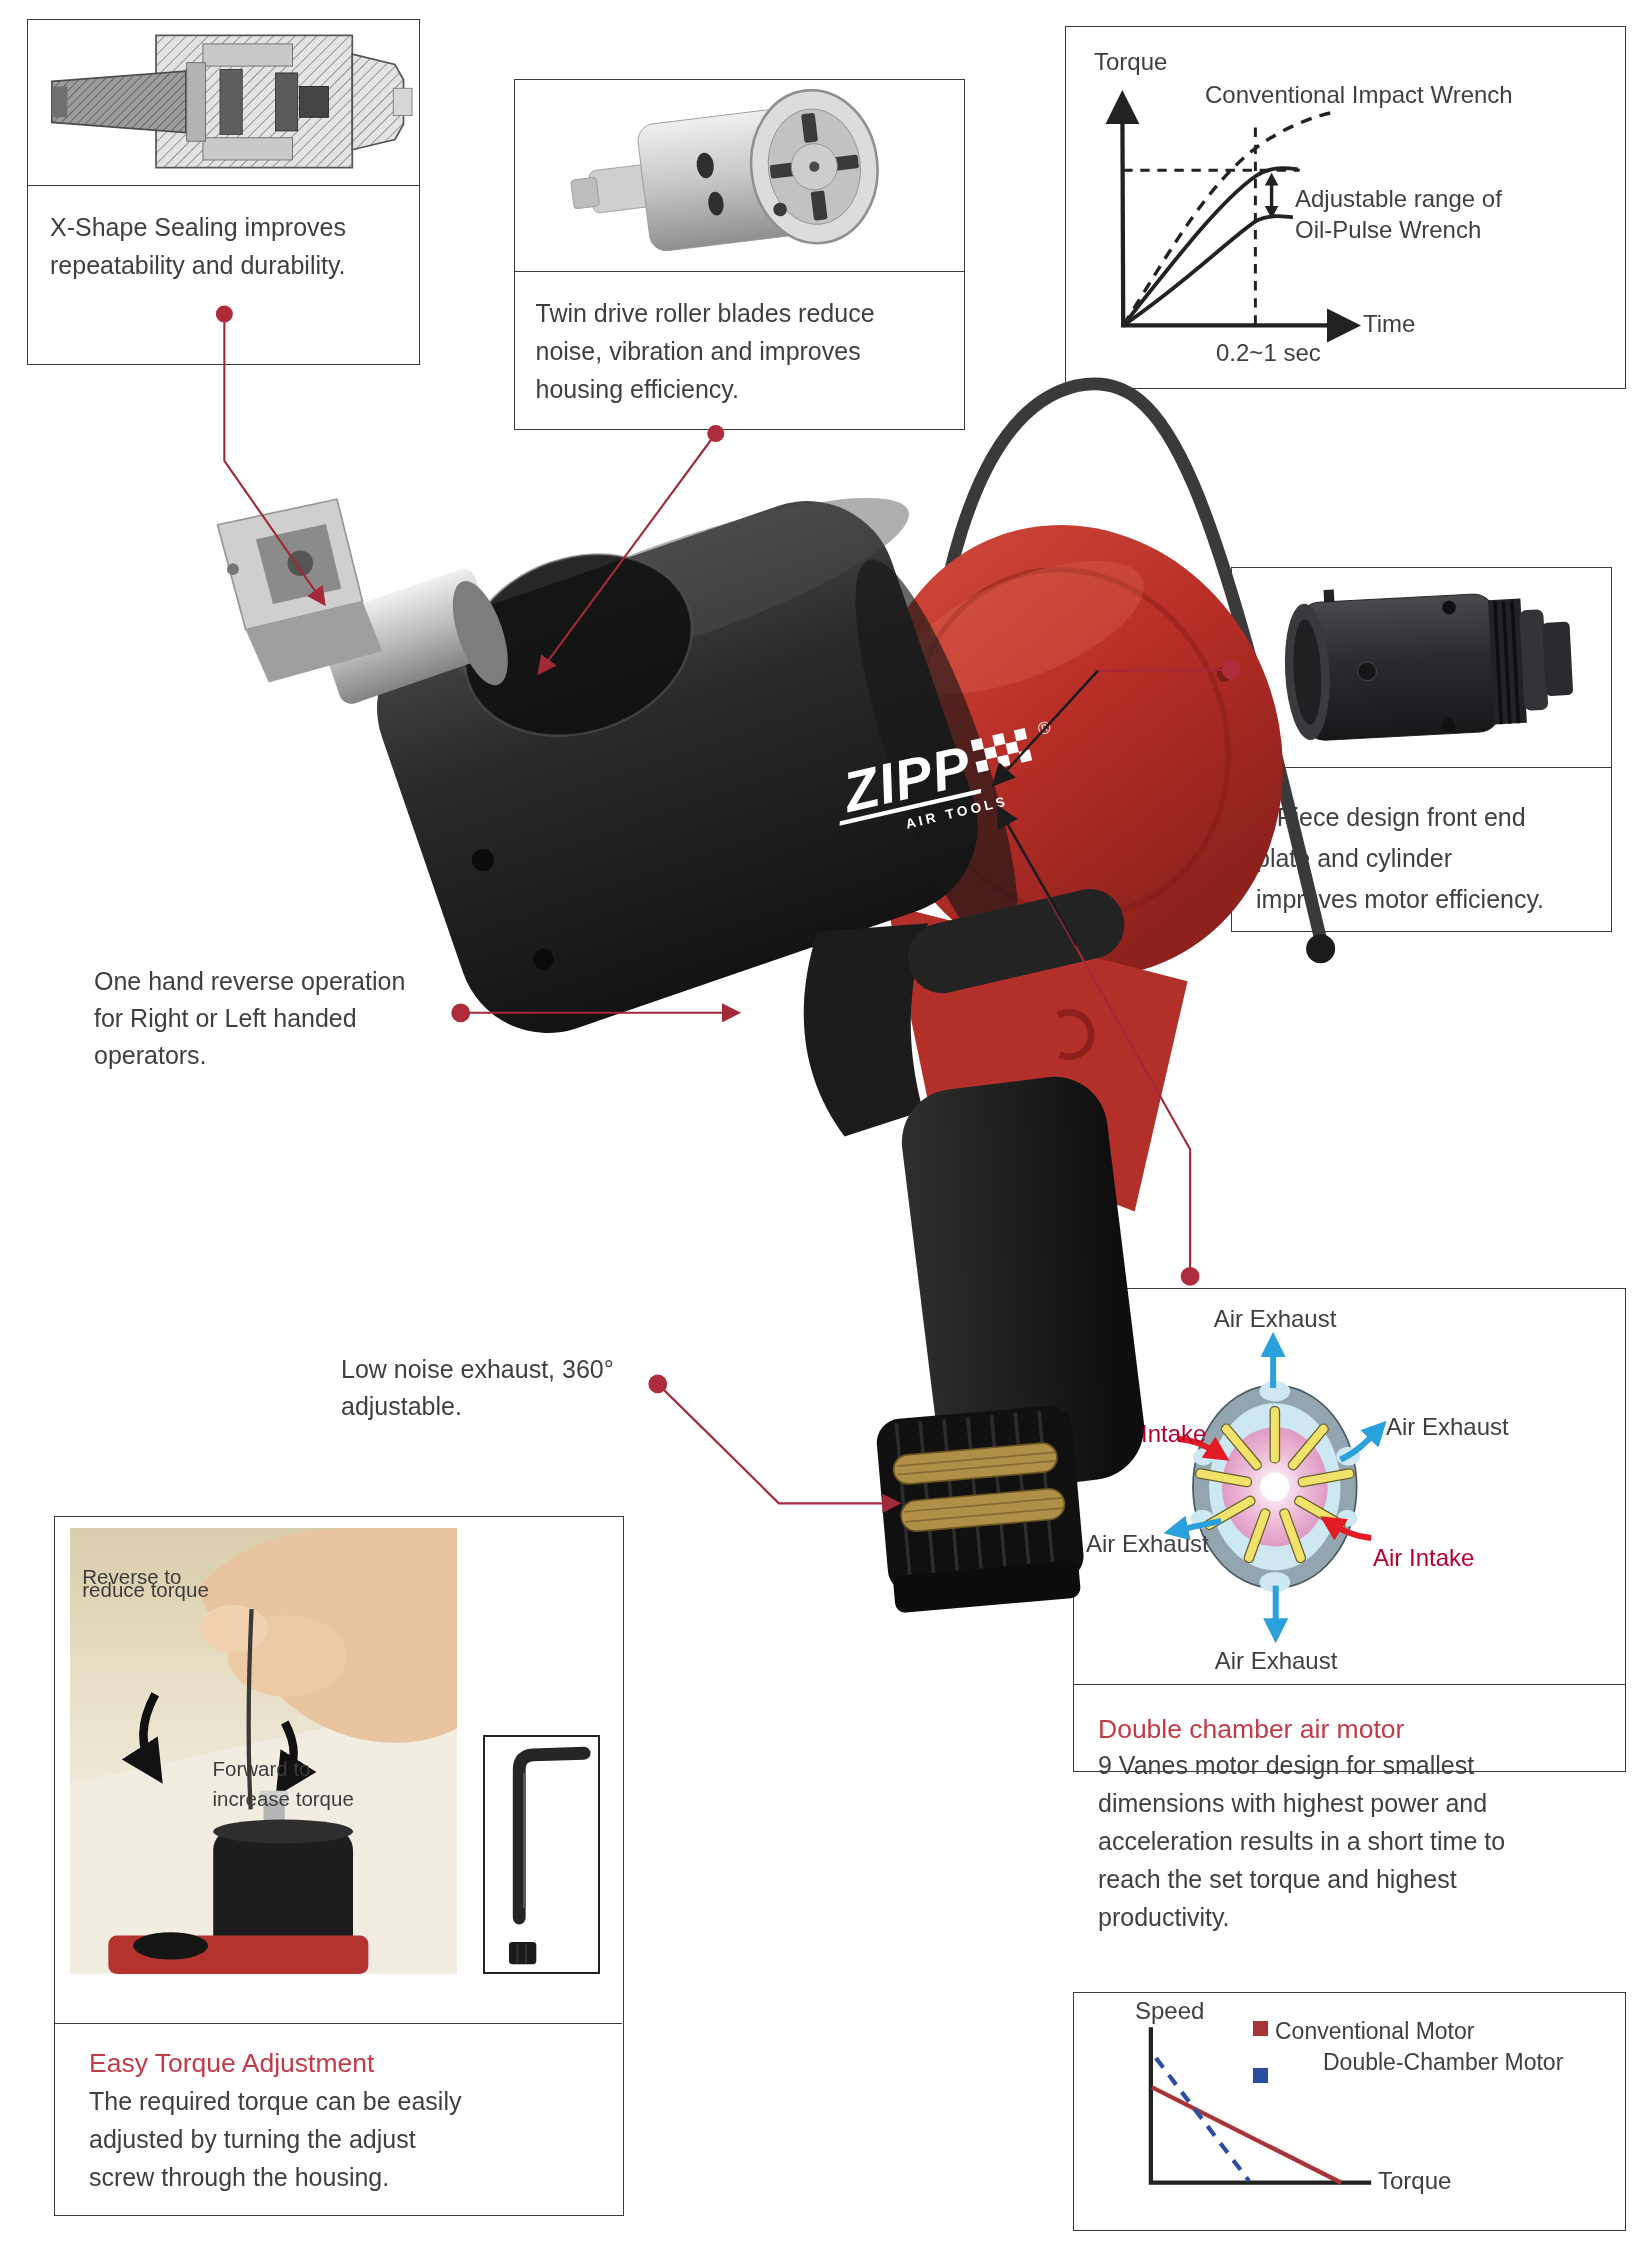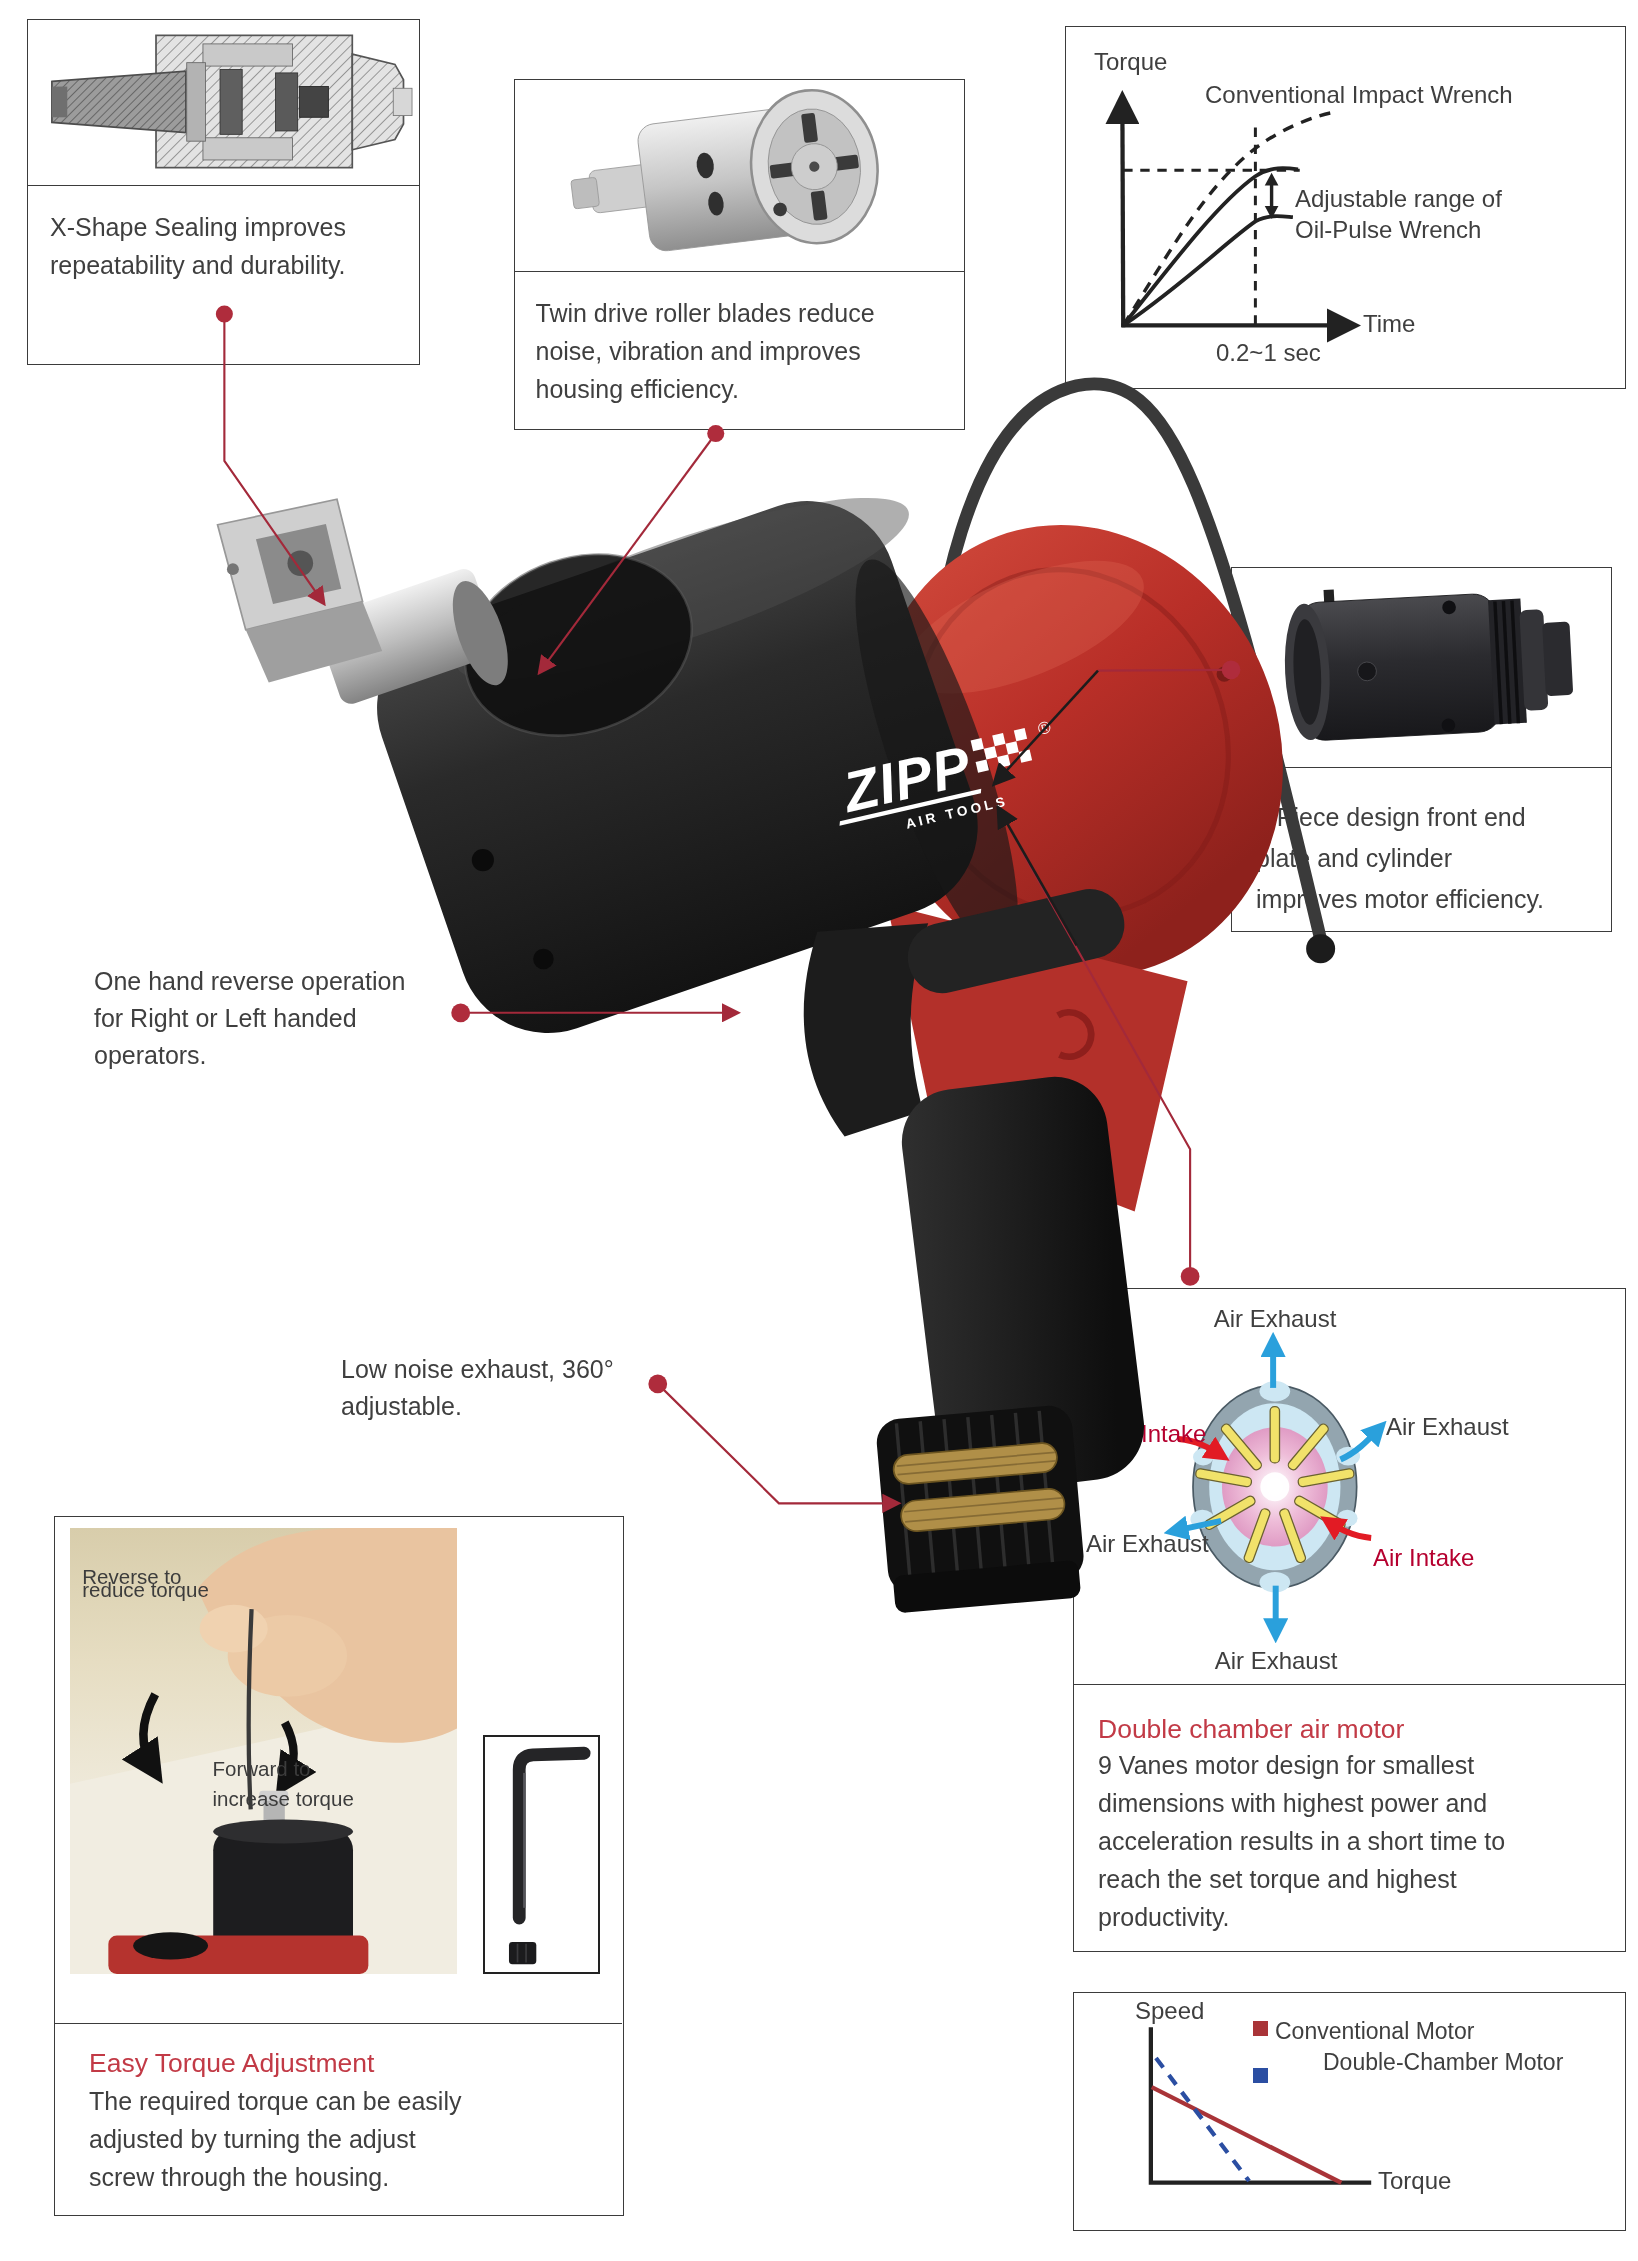--- a/index.html
+++ b/index.html
@@ -215,21 +215,21 @@
     <div style="position:absolute;left:0;top:506px;width:567px;height:190px;border-top:1.7px solid #3b3b3b;">
       <span class="red-head" style="position:absolute;left:34px;top:22px;">Easy Torque Adjustment</span>
       <div class="txt" style="position:absolute;left:34px;top:58px;">
         <span class="ln">The required torque can be easily</span>
         <span class="ln">adjusted by turning the adjust</span>
         <span class="ln">screw through the housing.</span>
       </div>
     </div>
   </div>
 
-  <div class="panel" style="left:1073px;top:1288px;width:553px;height:664px;">
+  <div class="panel" style="left:1073px;top:1288px;width:553px;height:484px;">
     <div class="img-area" style="height:395px;">
       <svg width="550" height="393" viewBox="0 0 644 461">
         <defs>
           <radialGradient id="rotorPink" cx="0.5" cy="0.5" r="0.65">
             <stop offset="0" stop-color="#ffffff"></stop>
               <stop offset="0.45" stop-color="#eebcd8"></stop>
               <stop offset="1" stop-color="#d583b6"></stop>
           </radialGradient>
           <marker id="mBlue" viewBox="0 0 10 10" refX="6" refY="5" markerWidth="4.2" markerHeight="4.2" orient="auto-start-reverse">
             <path d="M0,0 L10,5 L0,10 z" fill="#2aa0dc"></path>

